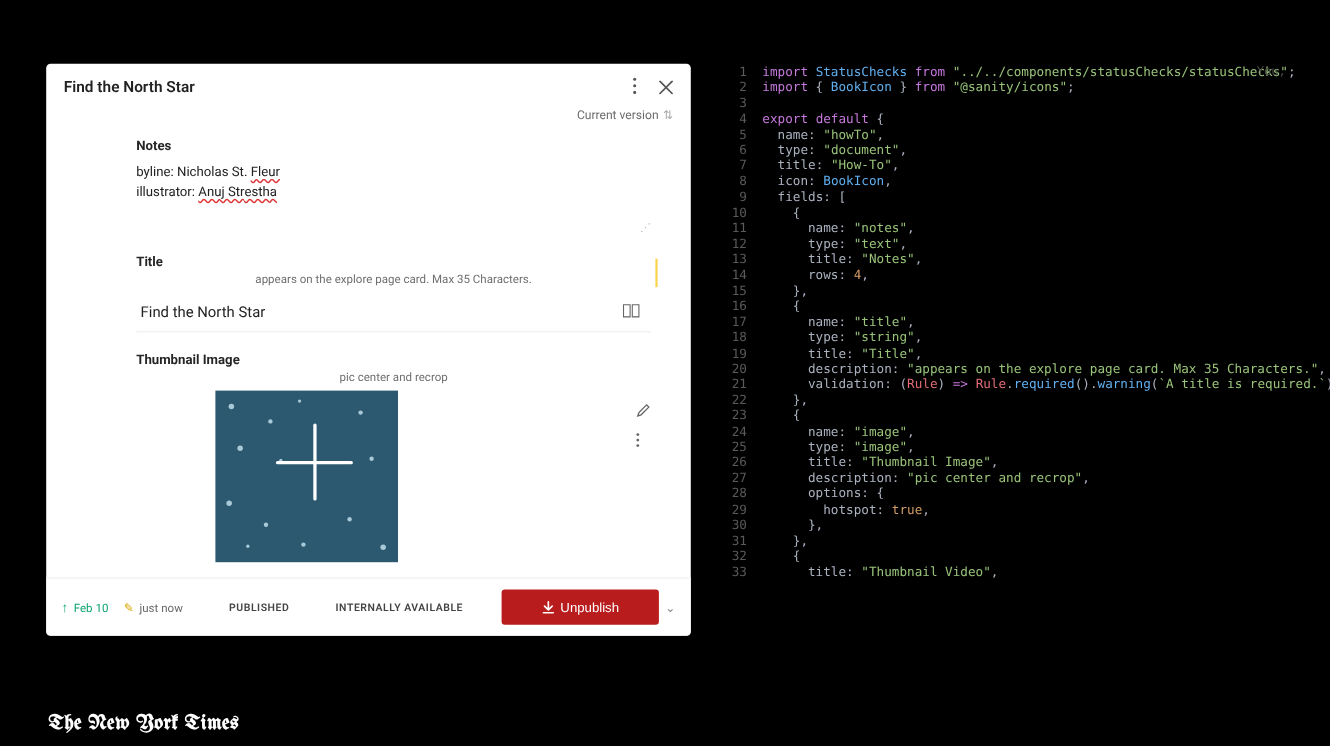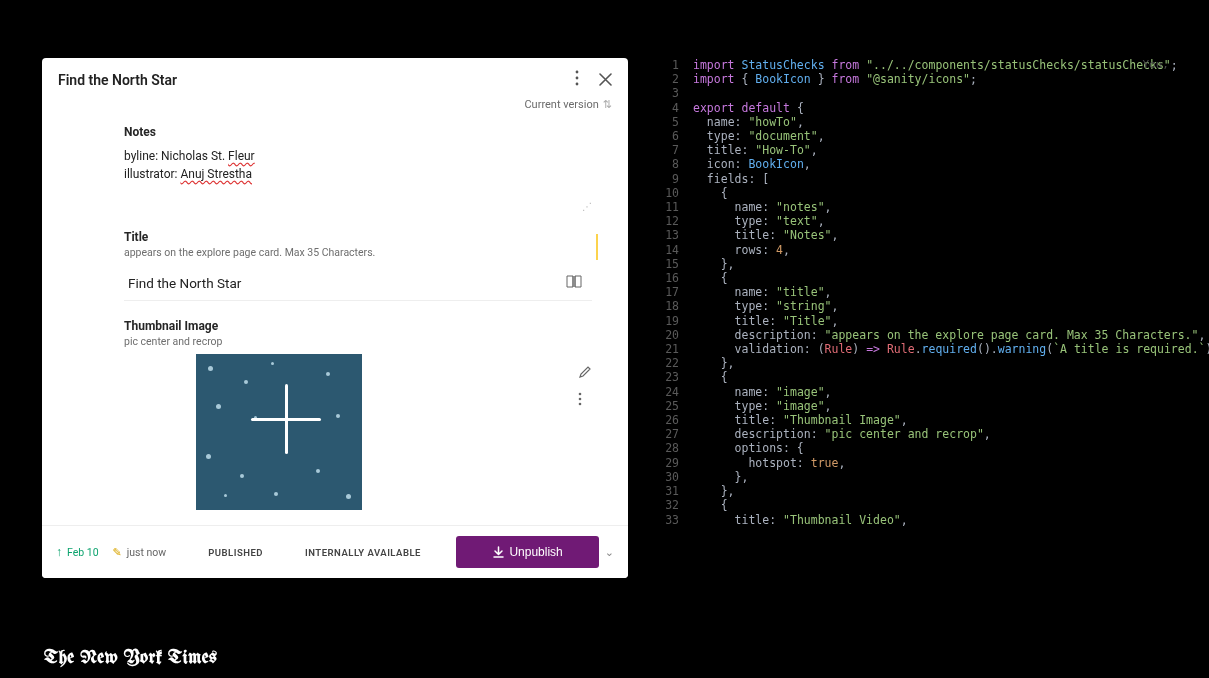--- a/index.html
+++ b/index.html
@@ -66,20 +66,21 @@
   .field-label {
     font-size: 12px;
     font-weight: 700;
     color: #262626;
     margin-bottom: 2px;
   }
   .field-desc {
     font-size: 10.5px;
     color: #6e6e6e;
     margin-bottom: 6px;
+    text-align: center;
   }
   
   .notes-content {
     font-size: 12px;
     color: #222;
     line-height: 1.5;
     margin-top: 8px;
   }
   .notes-content .sp { text-decoration: underline; text-decoration-color: #d33; text-decoration-style: wavy; text-underline-offset: 2px;}
   .resize-handle {
@@ -165,21 +166,21 @@
     background: #fff;
   }
   .ft-item { display: flex; align-items: center; gap: 5px; color: #666; }
   .ft-item.green { color: #0ca36e; }
   .ft-arrow { color: #0ca36e; font-size: 12px; }
   .ft-pencil { color: #d9a500; font-size: 11px; }
   .ft-pub, .ft-int { color: #444; letter-spacing: 0.5px; font-size: 9.5px; font-weight: 600; padding-left: 28px;}
   
   .unpub-wrap { margin-left: auto; display: flex; align-items: center; gap: 6px;}
   .unpub-btn {
-    background: #701a75;
+    background: #b91c1c;
     color: #fff;
     border: none;
     padding: 9px 36px;
     font-size: 12px;
     font-weight: 500;
     border-radius: 3px;
     cursor: pointer;
     display: flex; align-items:center; gap:4px;
   }
   .unpub-caret { color: #888; font-size: 11px; }

